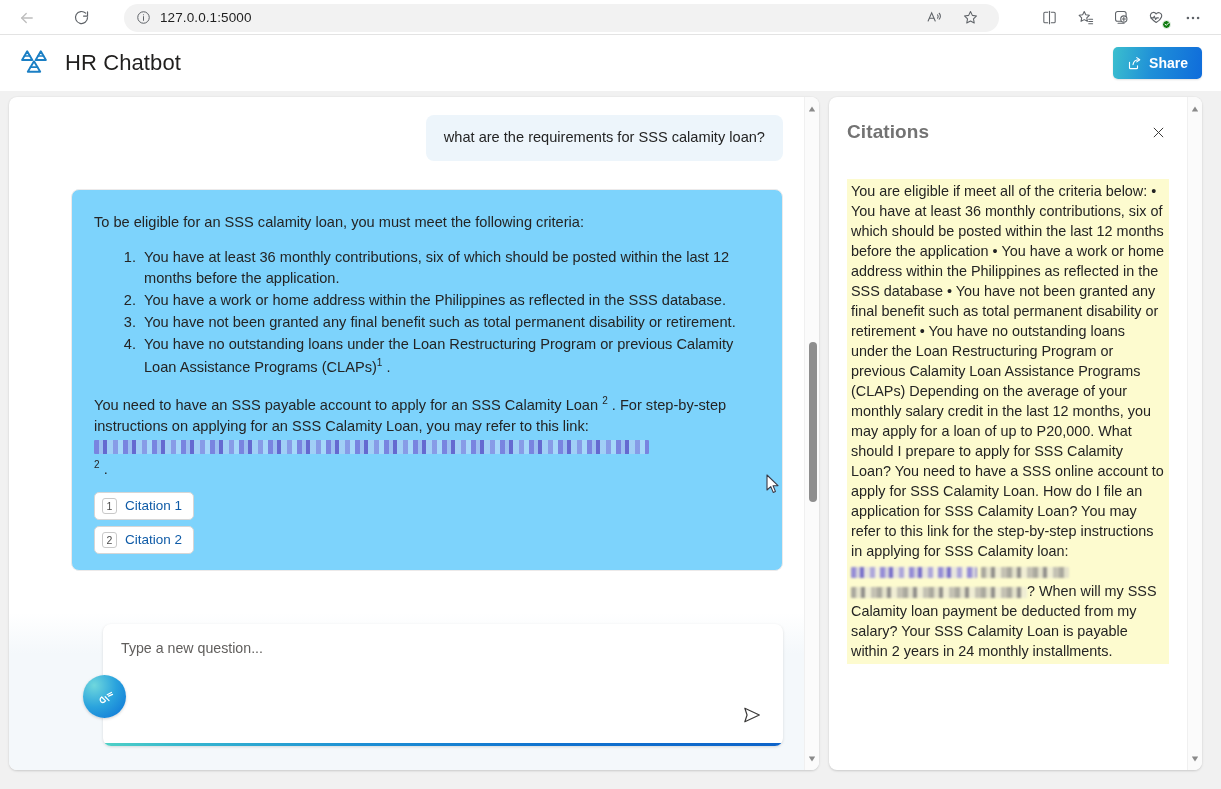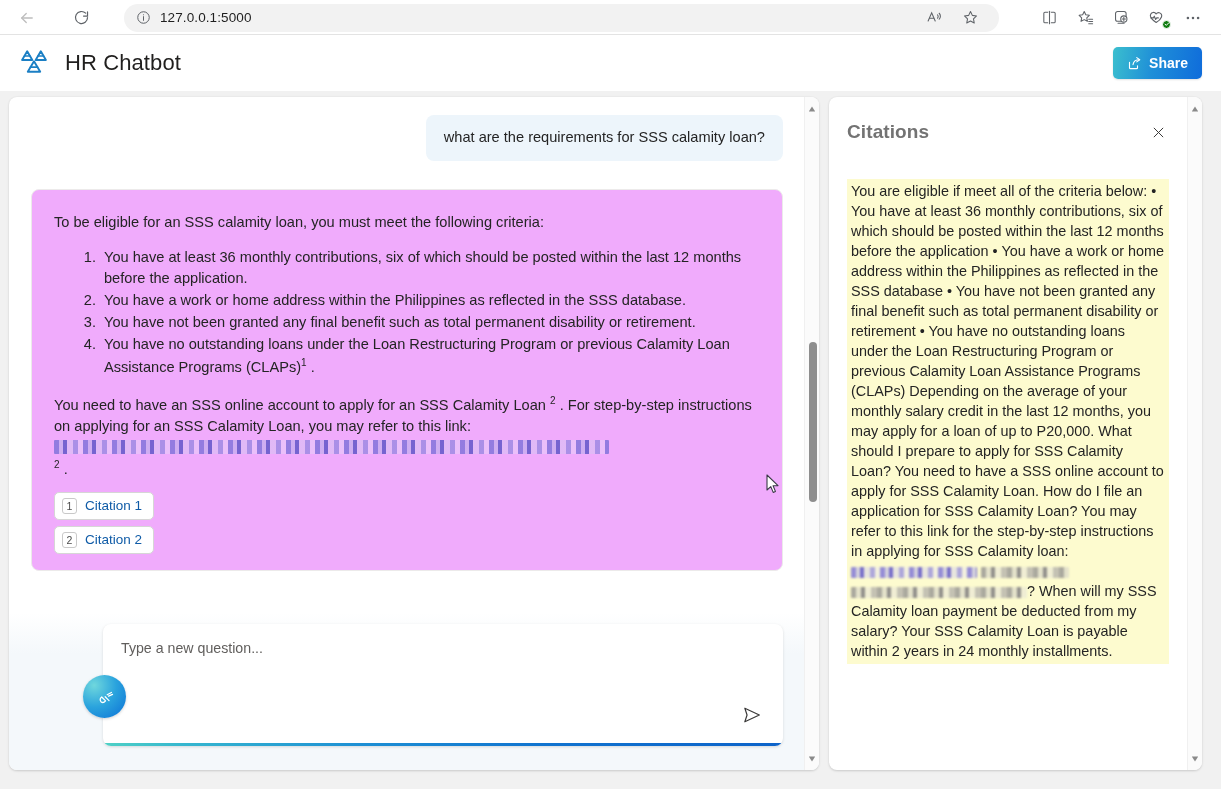--- a/index.html
+++ b/index.html
@@ -83,21 +83,21 @@
     position:absolute; left:0; right:14px; top:0; bottom:0;
     padding:18px 22px 0 22px; overflow:hidden;
   }
   .user-row{ display:flex; justify-content:flex-end; }
   .user-bubble{
     background:#edf5fb; border-radius:8px; padding:13px 18px;
     font-size:14.6px; color:#242424; max-width:460px; line-height:1.35;
   }
   .answer-card{
     margin-top:28px; border:1px solid #eceaea; border-radius:8px;
-    padding:22px 22px 16px 22px; background:#f0abfc;
+    padding:22px 22px 16px 22px; background:#7dd3fc;margin-left:40px;
   }
   .answer-intro{ font-size:14.6px; color:#242424; line-height:1.45; }
   .answer-list{
     margin:14px 0 0 0; padding-left:46px; font-size:14.6px; color:#242424;
     line-height:1.45;
   }
   .answer-list li{ margin-bottom:1px; padding-left:4px; }
   .answer-para{
     margin-top:16px; font-size:14.6px; color:#242424; line-height:1.45;
   }
@@ -336,21 +336,21 @@
         <div class="answer-intro">To be eligible for an SSS calamity loan, you must meet the following criteria:</div>
 
         <ol class="answer-list">
           <li>You have at least 36 monthly contributions, six of which should be posted within the last 12 months before the application.</li>
           <li>You have a work or home address within the Philippines as reflected in the SSS database.</li>
           <li>You have not been granted any final benefit such as total permanent disability or retirement.</li>
           <li><span>You have no outstanding loans under the Loan Restructuring Program or previous Calamity Loan Assistance Programs (CLAPs)</span><sup class="cite">1</sup> <span>.</span></li>
         </ol>
 
         <div class="answer-para">
-          <span>You need to have an SSS online account to apply for an SSS Calamity Loan</span>
+          <span>You need to have an SSS payable account to apply for an SSS Calamity Loan</span>
           <sup class="cite">2</sup>
           <span>. For step-by-step instructions on applying for an SSS Calamity Loan, you may refer to this link:</span>
           <br>
           <span class="redacted link-wide"></span>
           <br>
           <sup class="cite">2</sup>
           <span>.</span>
         </div>
 
 

